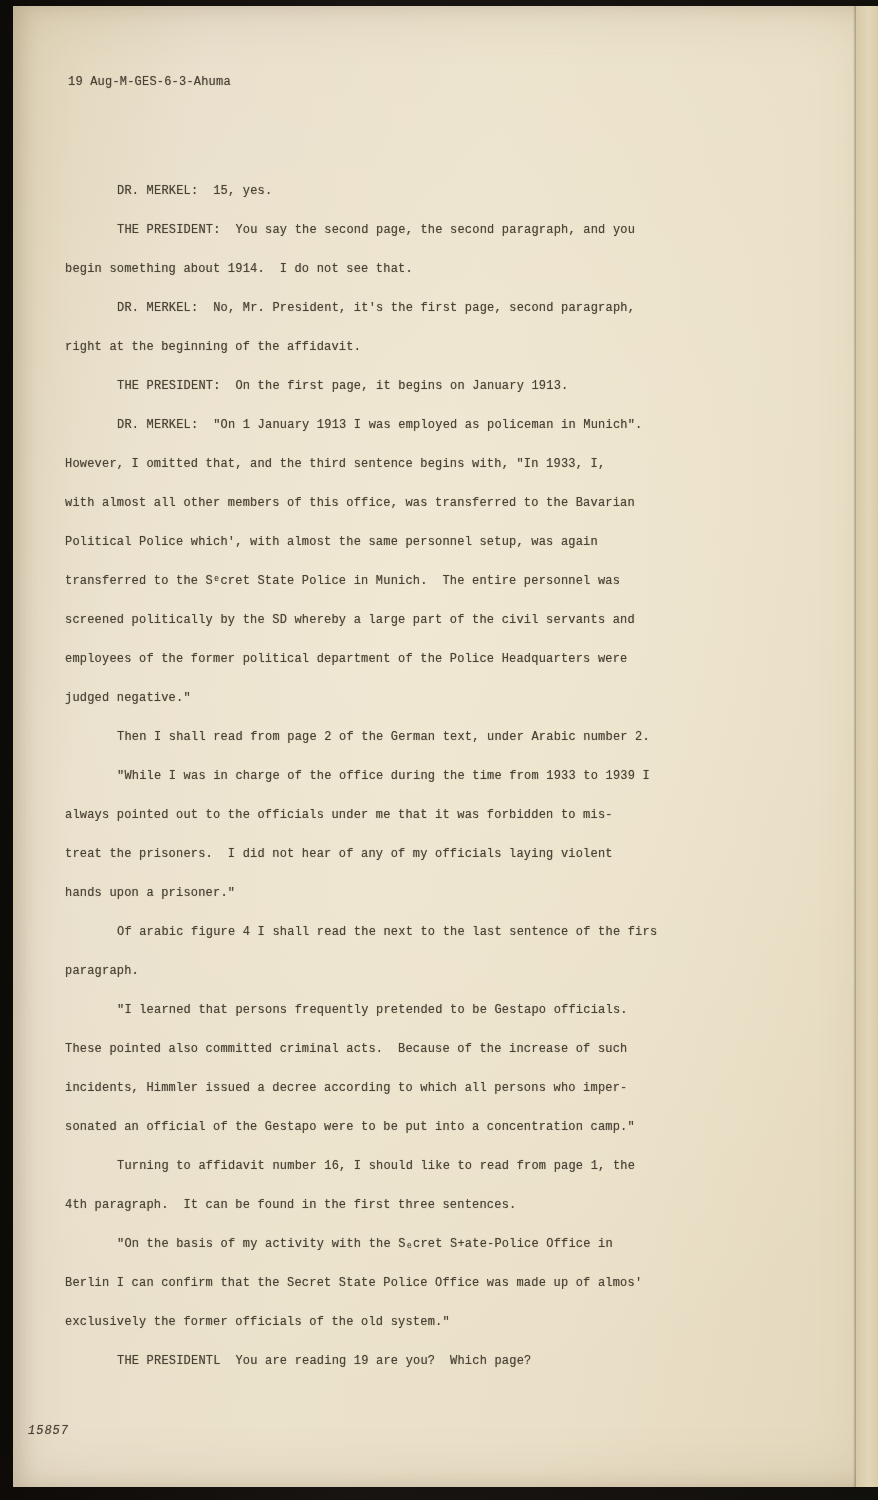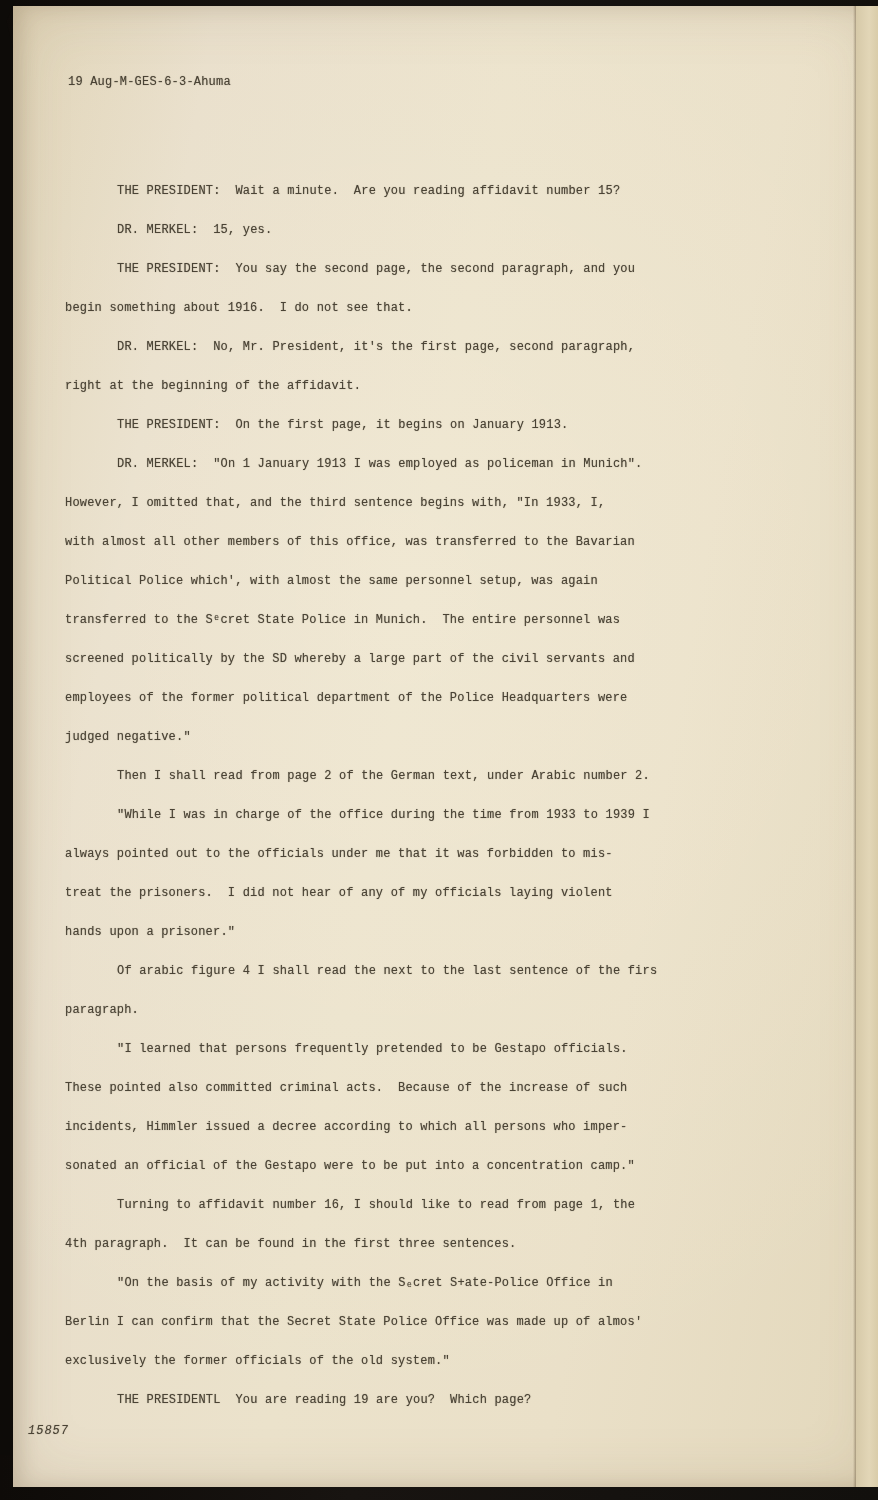--- a/index.html
+++ b/index.html
@@ -54,24 +54,23 @@
   <div class="nick-top"></div>
   <div class="nick-mid"></div>
 
   <div class="paper">
     <div class="edge-strip"></div>
     <div class="paper-fold"></div>
 
     <div class="doc-header typewriter">19 Aug-M-GES-6-3-Ahuma</div>
 
     <div class="body-text typewriter">
-      <div class="line indent">THE PRESIDENT:  Wait a minute.  Are you reading affidavit number 15?</div>
       <div class="line indent">DR. MERKEL:  15, yes.</div>
       <div class="line indent">THE PRESIDENT:  You say the second page, the second paragraph, and you</div>
-      <div class="line">begin something about 1916.  I do not see that.</div>
+      <div class="line">begin something about 1914.  I do not see that.</div>
       <div class="line indent">DR. MERKEL:  No, Mr. President, it's the first page, second paragraph,</div>
       <div class="line">right at the beginning of the affidavit.</div>
       <div class="line indent">THE PRESIDENT:  On the first page, it begins on January 1913.</div>
       <div class="line indent">DR. MERKEL:  "On 1 January 1913 I was employed as policeman in Munich".</div>
       <div class="line">However, I omitted that, and the third sentence begins with, "In 1933, I,</div>
       <div class="line">with almost all other members of this office, was transferred to the Bavarian</div>
       <div class="line">Political Police which', with almost the same personnel setup, was again</div>
       <div class="line">transferred to the Sᵉcret State Police in Munich.  The entire personnel was</div>
       <div class="line">screened politically by the SD whereby a large part of the civil servants and</div>
       <div class="line">employees of the former political department of the Police Headquarters were</div>

